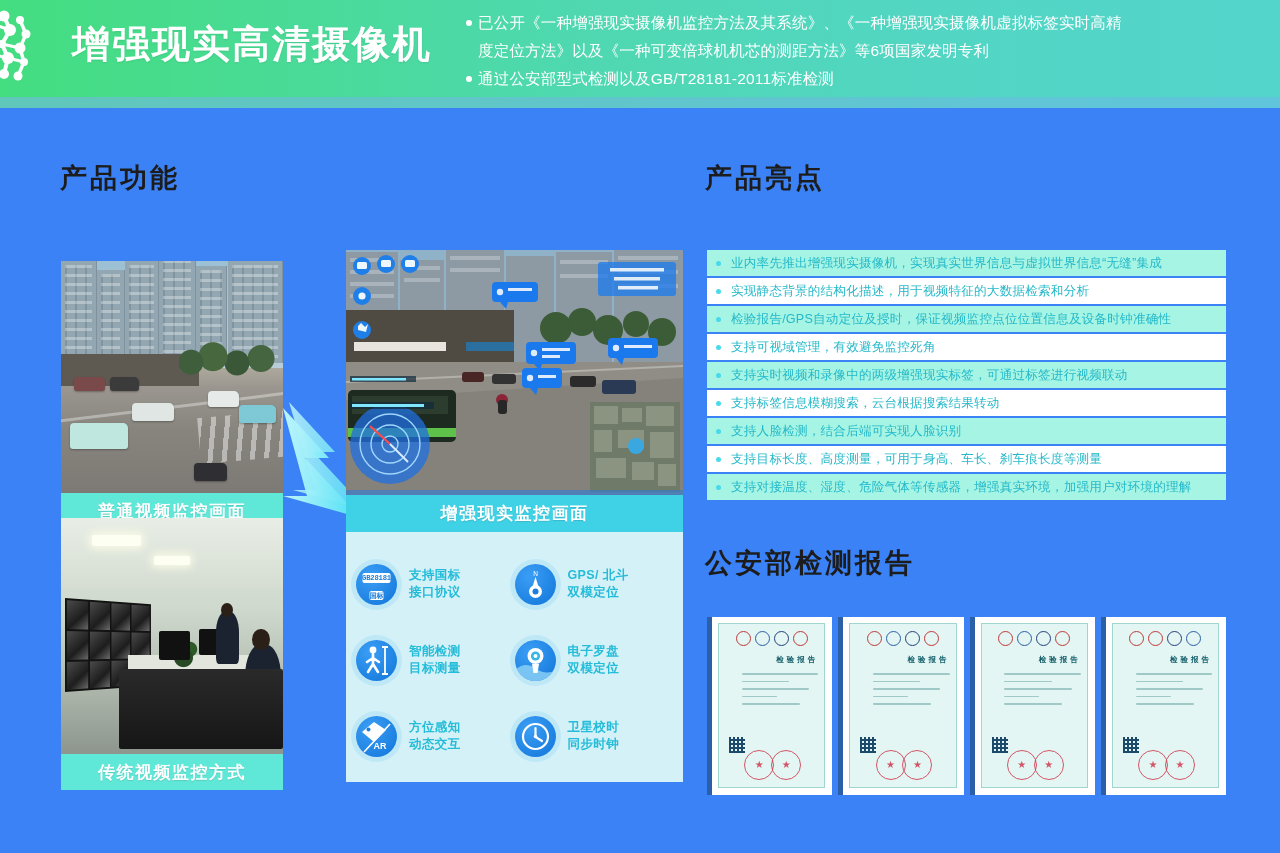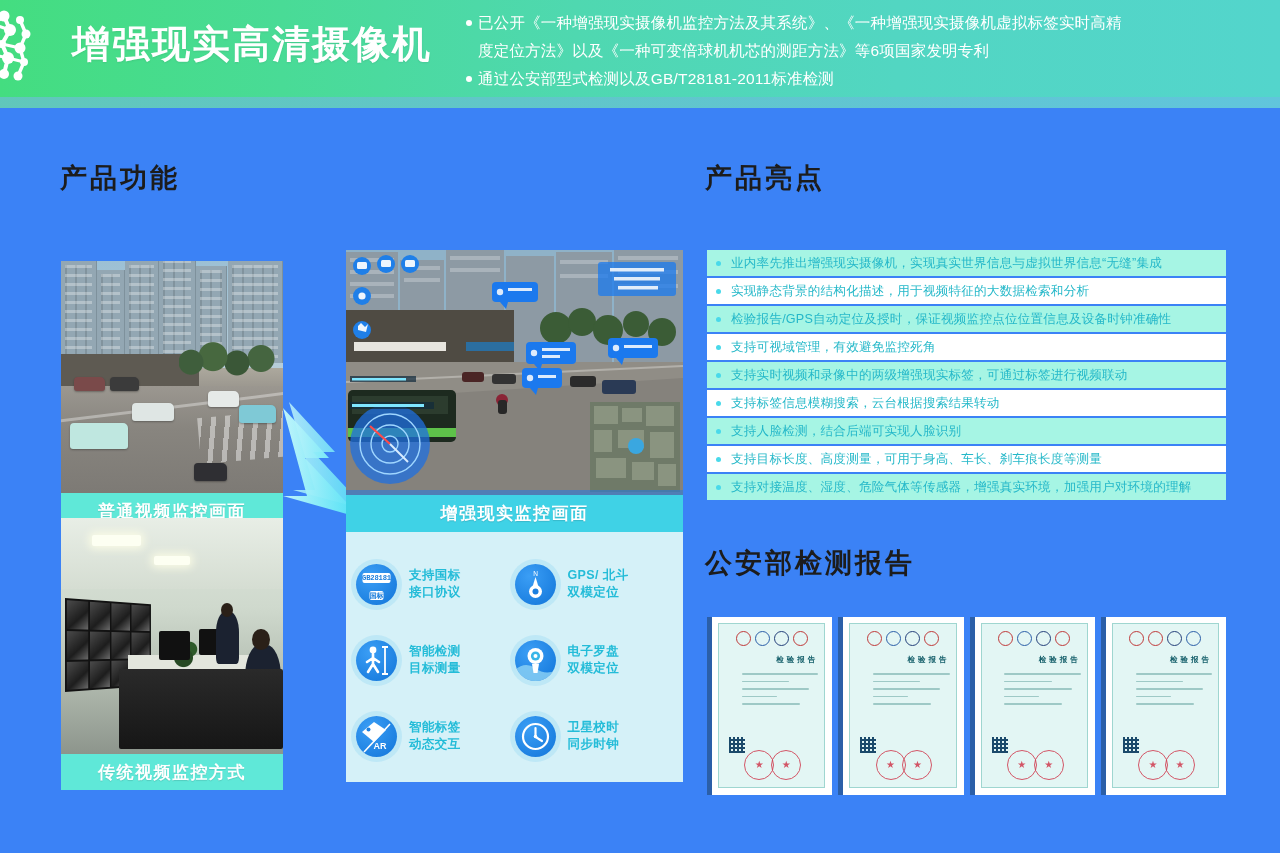--- a/index.html
+++ b/index.html
@@ -505,21 +505,21 @@
       <div class="feat">
         <span class="feat-ico">
           <svg viewBox="0 0 41 41" width="41" height="41">
             <path d="M6 16 L18 6 L30 14 L18 26 Z" fill="#ffffff"></path>
             <circle cx="12.5" cy="13.5" r="2" fill="#1b7fe0"></circle>
             <path d="M34 8 L8 36" stroke="#ffffff" stroke-width="1.6"></path>
             <text x="24" y="33" font-size="9" fill="#ffffff" font-weight="bold" text-anchor="middle" font-family="Liberation Sans, sans-serif">AR</text>
           </svg>
         </span>
         <span class="feat-lbl">
-          <span>智能标签</span><br>
+          <span>方位感知</span><br>
           <span>动态交互</span>
         </span>
       </div>
 
       <div class="feat">
         <span class="feat-ico">
           <svg viewBox="0 0 41 41" width="41" height="41">
             <circle cx="20.5" cy="20.5" r="12.5" fill="none" stroke="#ffffff" stroke-width="2.2"></circle>
             <path d="M20.5 12 L20.5 21 L27 25" stroke="#ffffff" stroke-width="2.2" fill="none" stroke-linecap="round"></path>
             <circle cx="20.5" cy="20.5" r="1.8" fill="#ffffff"></circle>

